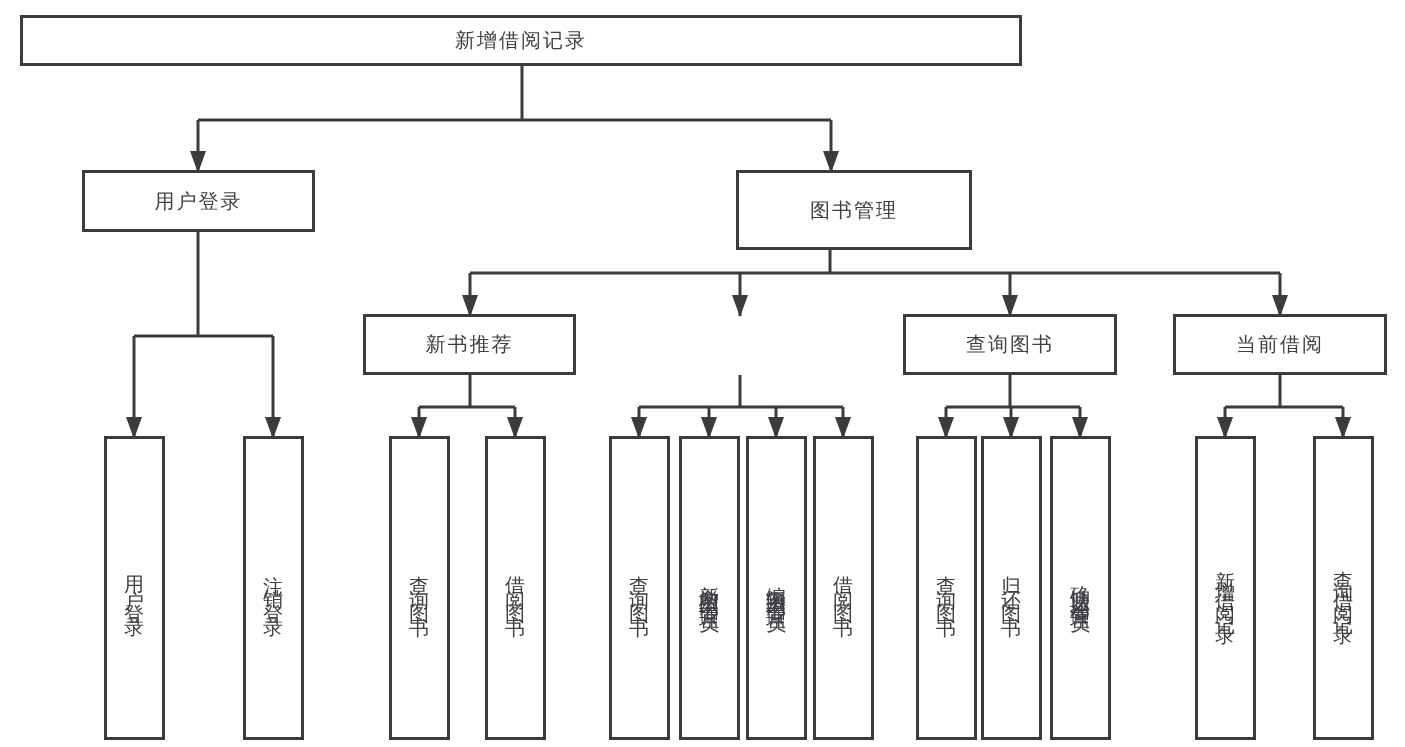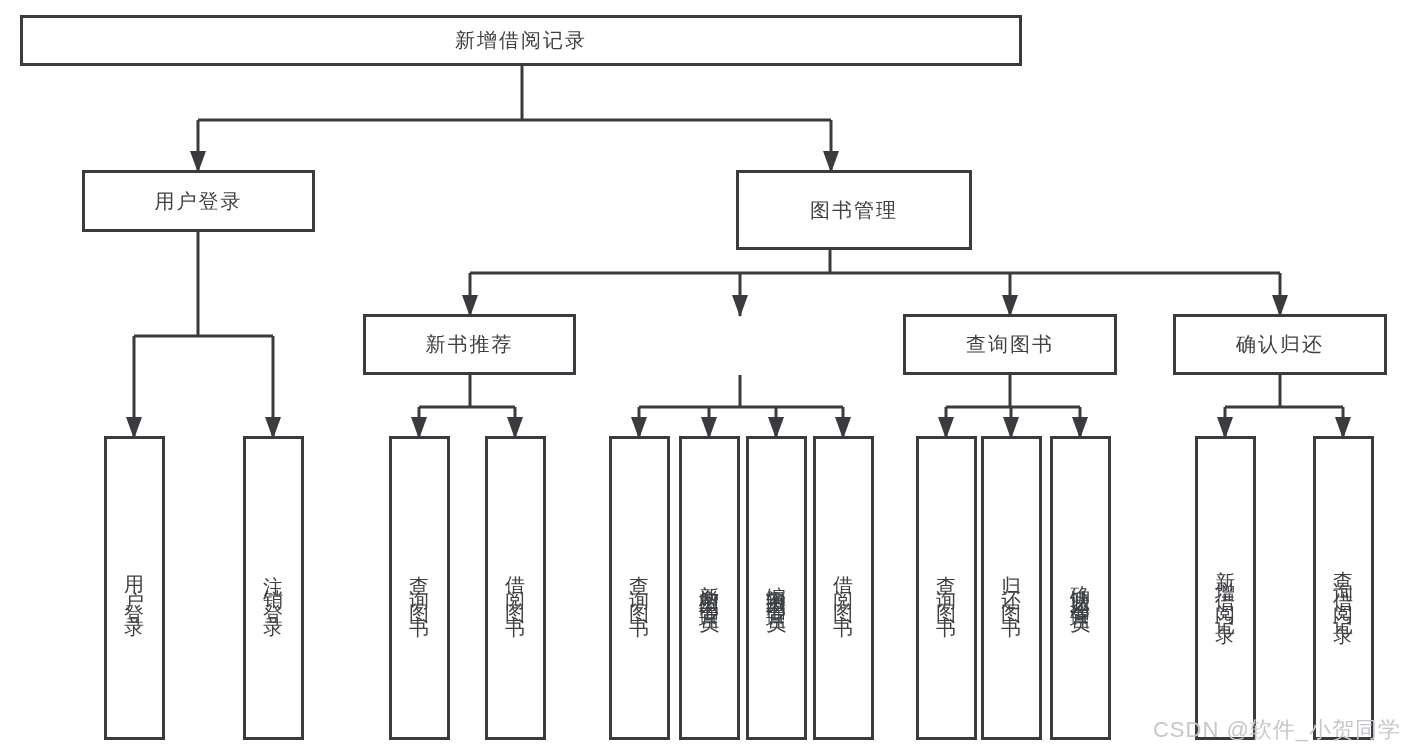--- a/index.html
+++ b/index.html
@@ -123,35 +123,34 @@
     </g>
   </svg>
 
   <div class="node" style="left:20px; top:15px; width:1002px; height:51px;">新增借阅记录</div>
 
   <div class="node" style="left:82px; top:170px; width:233px; height:62px;">用户登录</div>
   <div class="node" style="left:712px; top:170px; width:236px; height:80px;margin-left:24px;">图书管理</div>
 
   <div class="node" style="left:363px; top:314px; width:213px; height:61px;">新书推荐</div>
   <div class="node" style="left:903px; top:314px; width:214px; height:61px;">查询图书</div>
-  <div class="node" style="left:1173px; top:314px; width:214px; height:61px;">确认归还</div>
+  <div class="node" style="left:1173px; top:314px; width:214px; height:61px;">当前借阅</div>
 
   <div class="node leaf ls-4" style="left:104px; top:436px; width:61px; height:304px;">用户登录</div>
   <div class="node leaf ls-4" style="left:243px; top:436px; width:61px; height:304px;">注销登录</div>
 
   <div class="node leaf ls-4" style="left:389px; top:436px; width:61px; height:304px;">查询图书</div>
   <div class="node leaf ls-4" style="left:485px; top:436px; width:61px; height:304px;">借阅图书</div>
 
   <div class="node leaf ls-4" style="left:609px; top:436px; width:61px; height:304px;">查询图书</div>
   <div class="node leaf ls-9" style="left:679px; top:436px; width:61px; height:304px;">新增图书（管理员）</div>
   <div class="node leaf ls-9" style="left:746px; top:436px; width:61px; height:304px;">编辑图书（管理员）</div>
   <div class="node leaf ls-4" style="left:813px; top:436px; width:61px; height:304px;">借阅图书</div>
 
   <div class="node leaf ls-4" style="left:916px; top:436px; width:61px; height:304px;">查询图书</div>
   <div class="node leaf ls-4" style="left:981px; top:436px; width:61px; height:304px;">归还图书</div>
   <div class="node leaf ls-9" style="left:1050px; top:436px; width:61px; height:304px;">确认归还（管理员）</div>
 
   <div class="node leaf ls-6" style="left:1195px; top:436px; width:61px; height:304px;">新增借阅记录</div>
   <div class="node leaf ls-6" style="left:1313px; top:436px; width:61px; height:304px;">查询借阅记录</div>
 
-  <div class="watermark">CSDN @软件_小贺同学</div>
 
 </div>
 
 </body></html>

